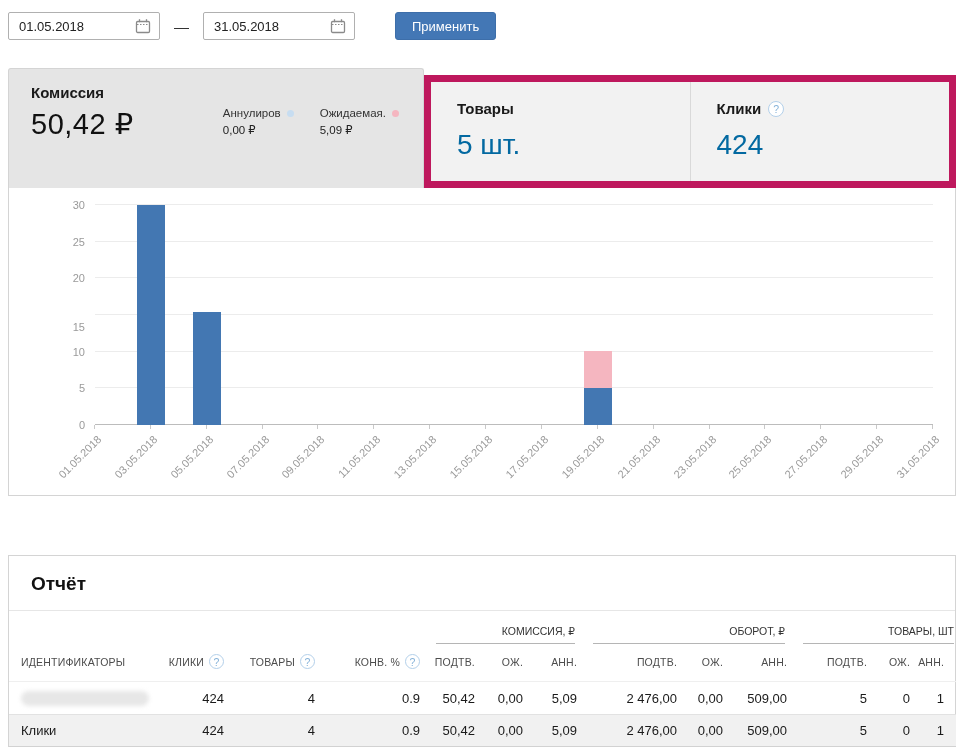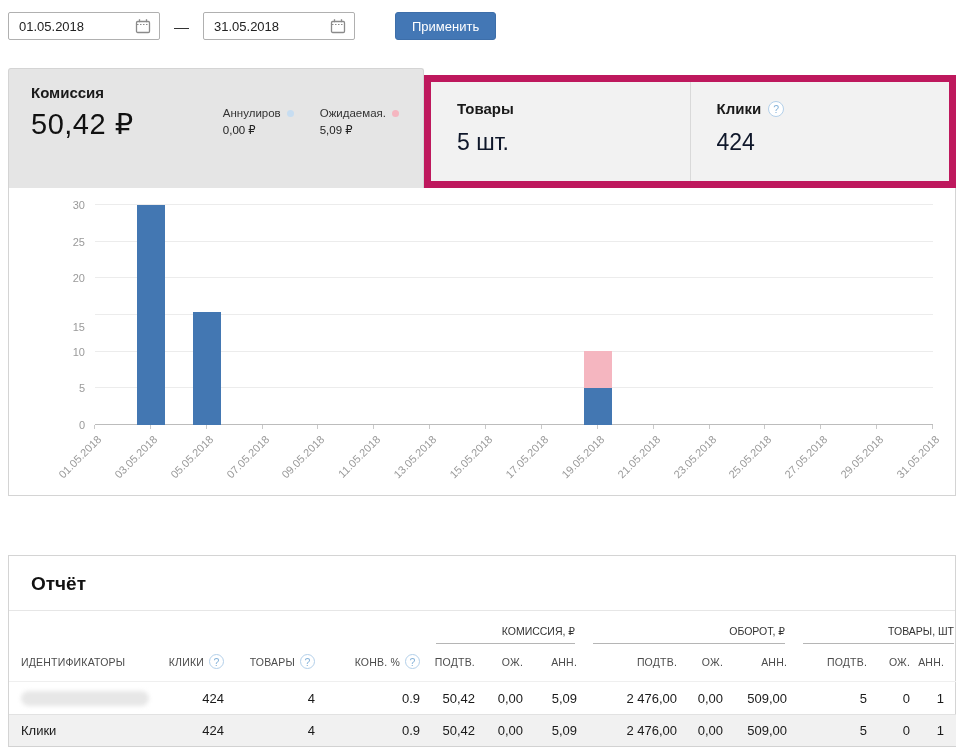--- a/index.html
+++ b/index.html
@@ -37,21 +37,21 @@
   .dot { width:7px; height:7px; border-radius:50%; display:inline-block; margin-left:6px; }
   .big-row { display:flex; align-items:flex-end; margin-top:6px; }
   .big-value { font-size:29px; color:#111; letter-spacing:0.5px; }
   .mini-metrics { margin-left:auto; display:flex; gap:26px; padding-right:2px; padding-bottom:4px; }
   .mini-metric .metric-label { margin-top:0; }
   .mini-value { font-size:11.5px; color:#222; margin-top:4px; }
 
   .cards { flex:1; display:flex; margin-top:7px; background:#f2f2f2; border:7px solid #be185d; }
   .card { flex:1; padding:18px 26px; cursor:pointer; }
   .card + .card { border-left:1px solid #d9d9d9; }
-  .card .value { font-size:23px; color:#0f172a; margin-top:12px; }
+  .card .value { font-size:28px; color:#0369a1; margin-top:12px; }
   .title-row { display:flex; align-items:center; gap:7px; }
 
   .help {
     width:16px; height:16px; border:1px solid #b3d0ea; border-radius:50%;
     color:#85b2d9; font-size:10.5px; display:inline-flex; align-items:center;
     justify-content:center; background:#fff; cursor:pointer; flex:0 0 auto;
   }
 
   
   .chart-panel {

